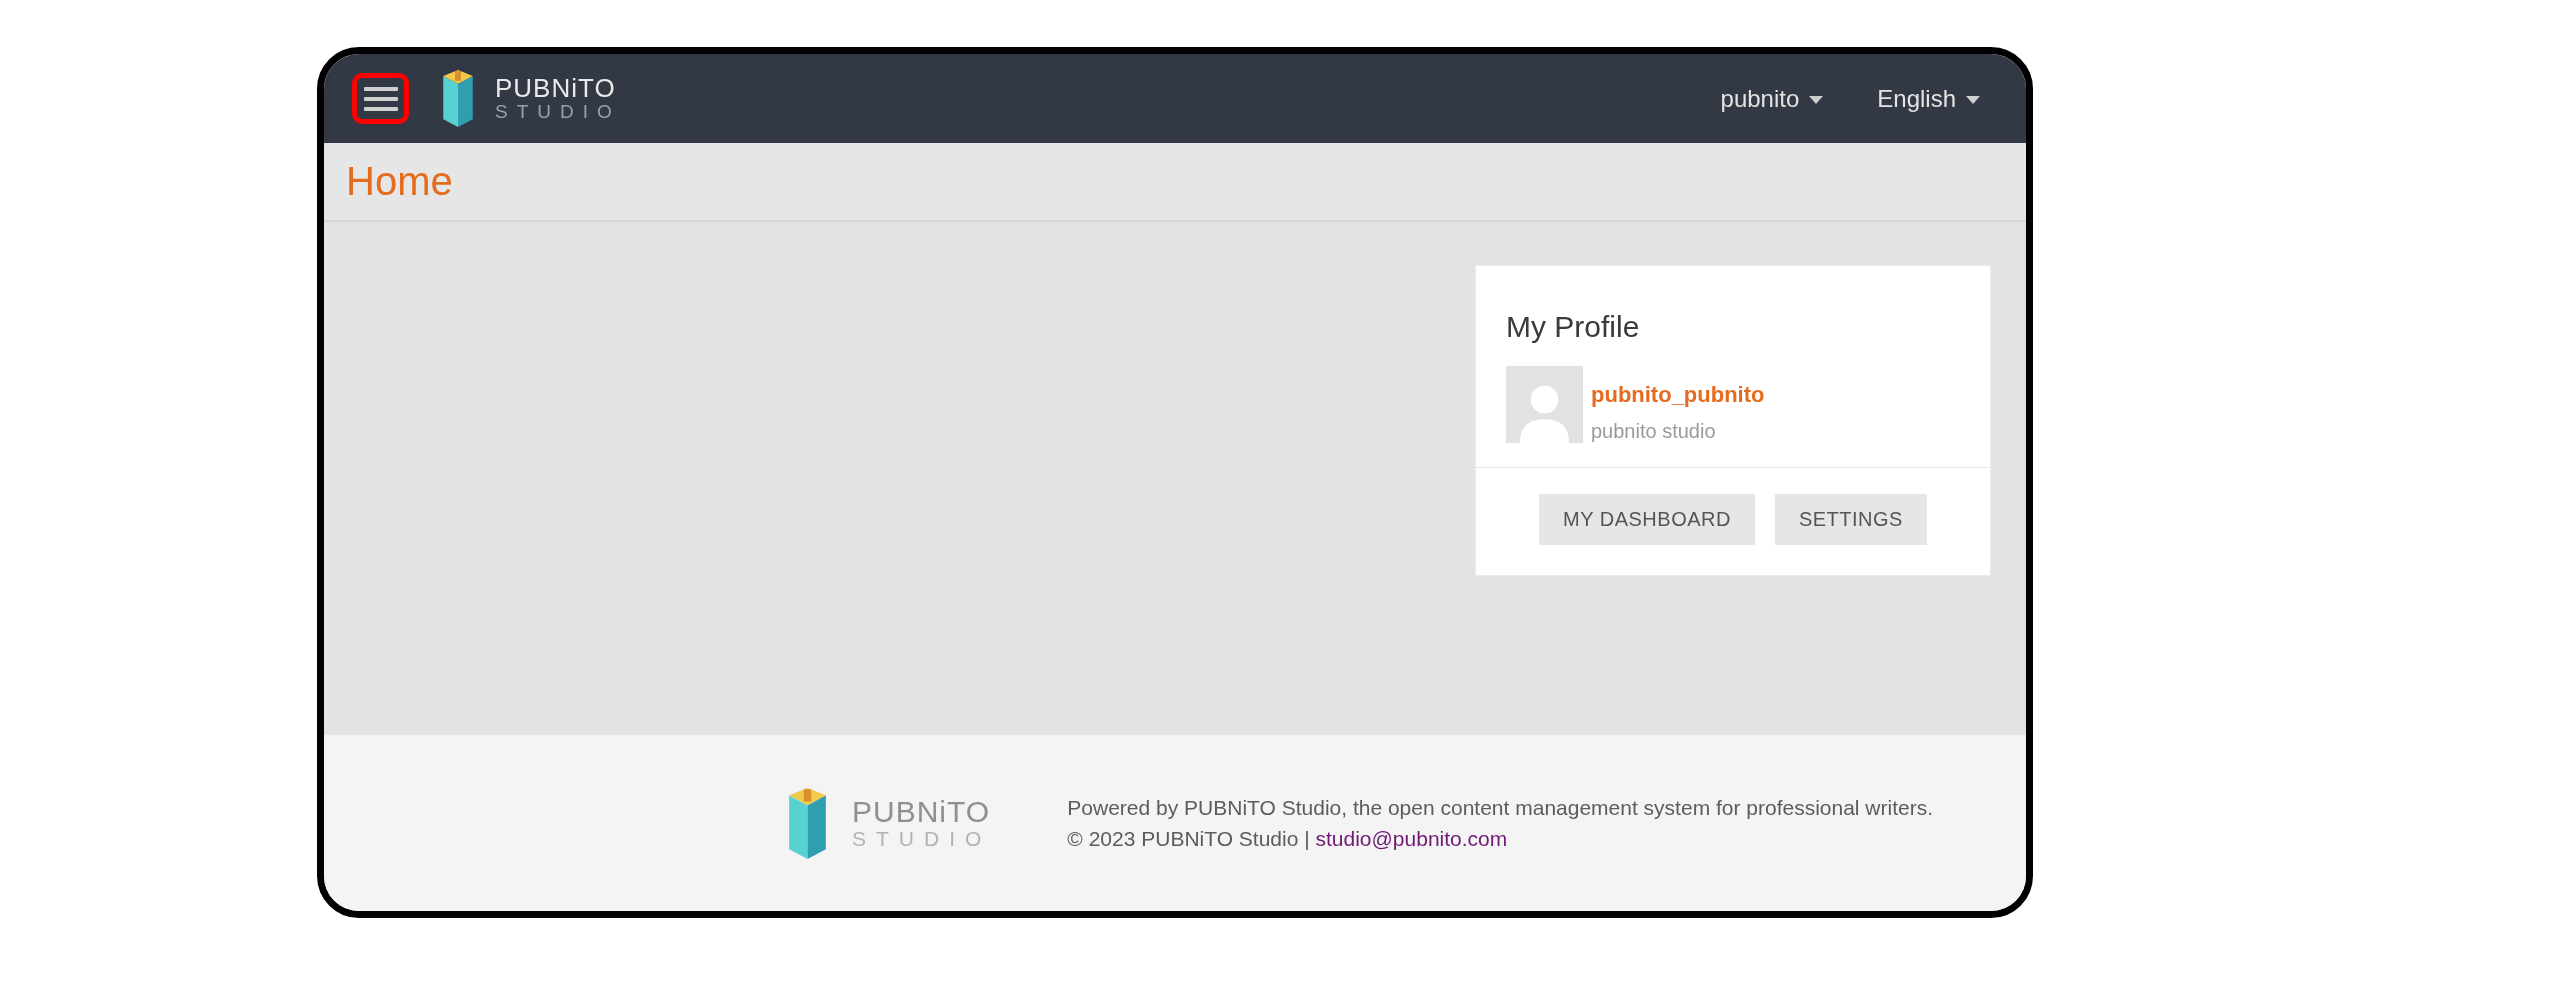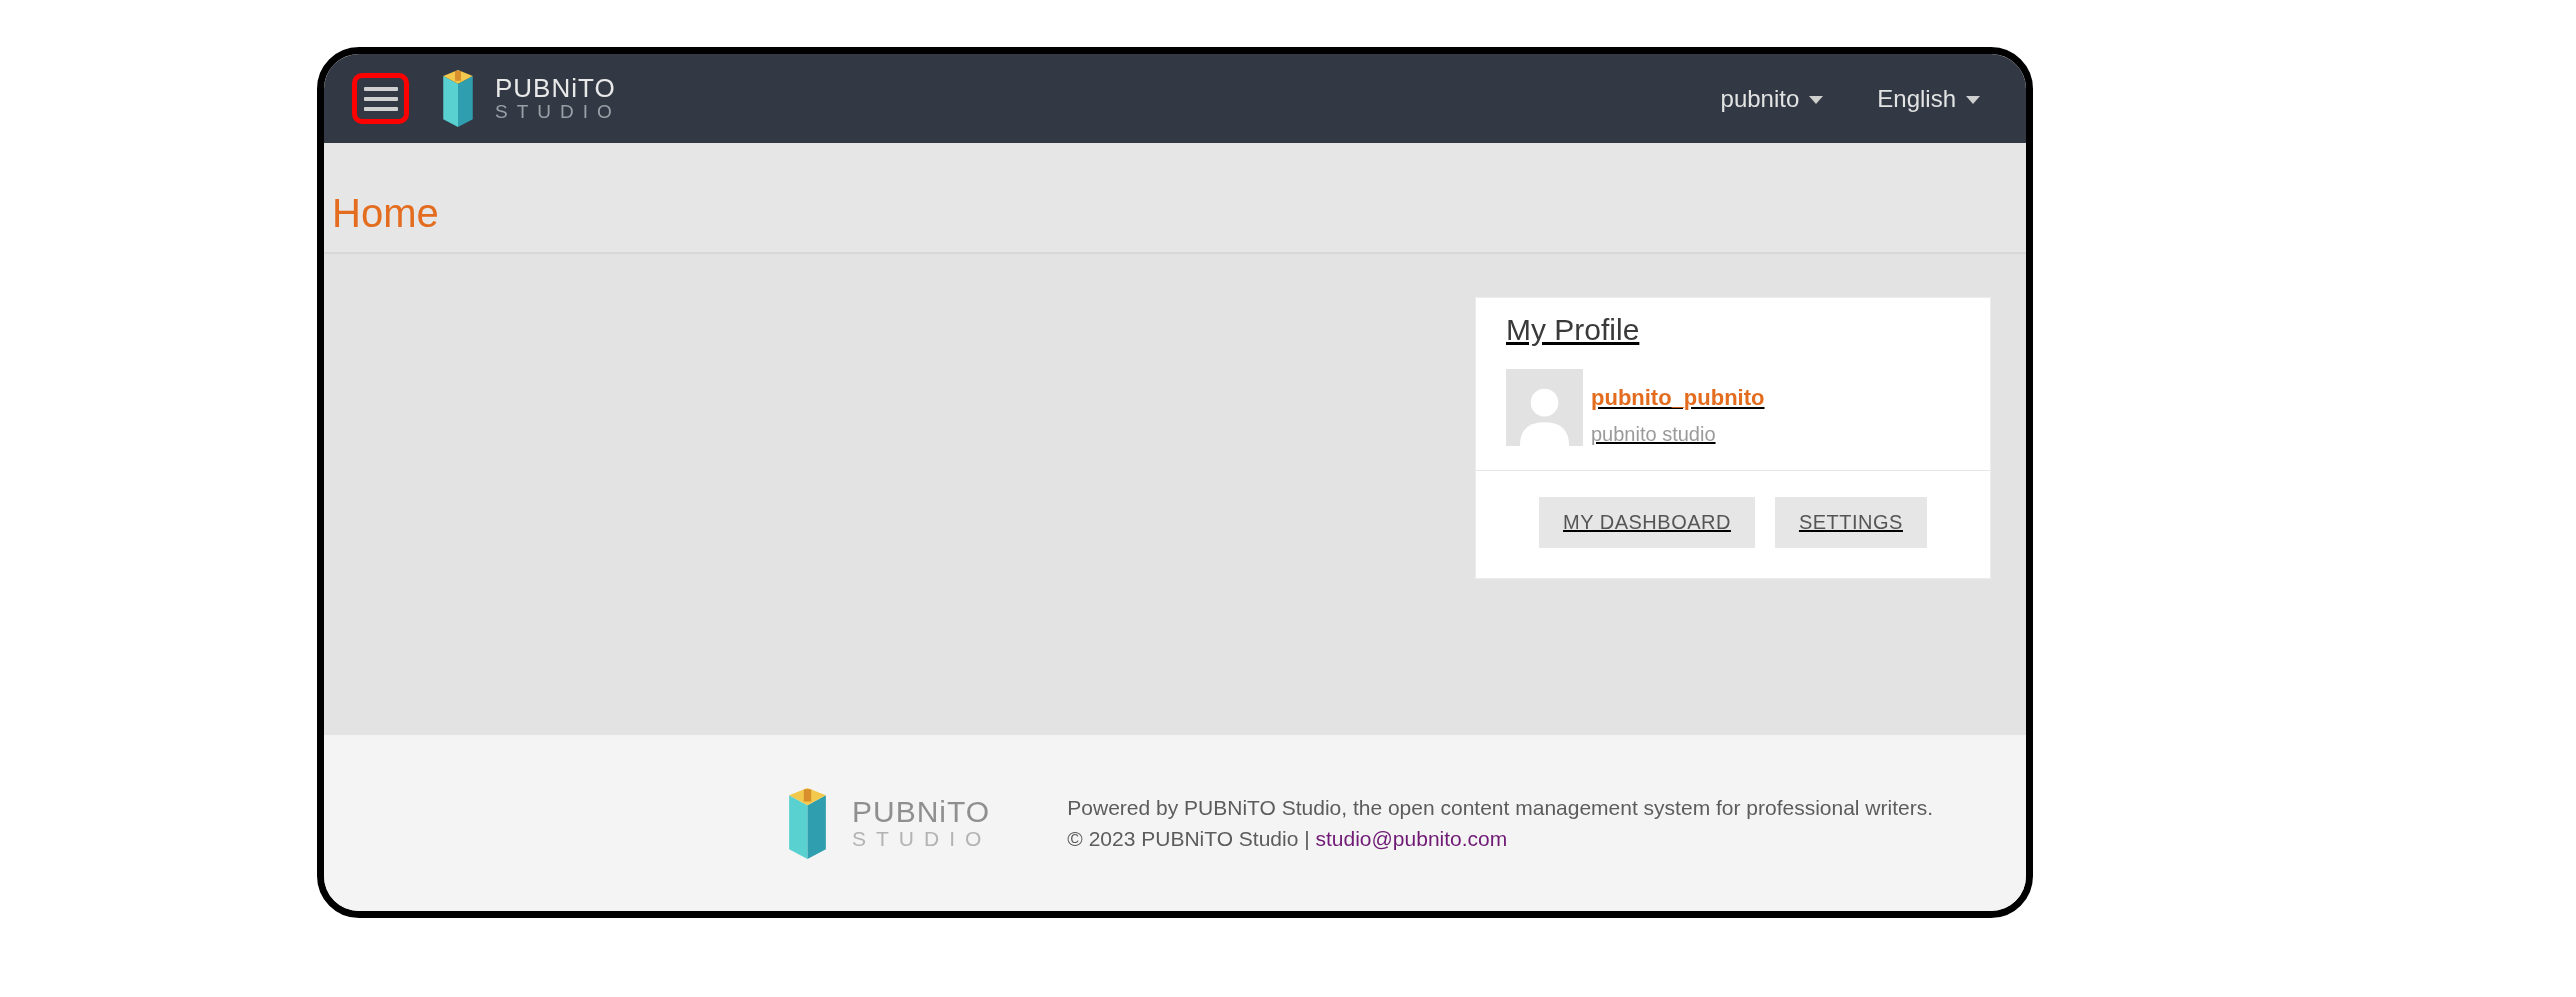--- a/index.html
+++ b/index.html
@@ -105,43 +105,41 @@
     border-top: 8px solid #cfcfcf;
     margin-top: 2px;
   }
   
   .page-title-bar {
     height: 79px;
     background: #e6e6e6;
     border-bottom: 2px solid #d7d7d7;
     display: flex;
     align-items: center;
-    padding-left: 8px;
-    margin-top: 32px;
+    padding-left: 22px;
   }
   .page-title {
     color: #e46c1f;
     font-size: 40px;
     font-weight: 400;
   }
   
   .content {
     flex: 1;
     background: #e3e3e3;
     position: relative;
   }
   .profile-card {
     position: absolute;
     right: 36px;
     top: 44px;
     width: 514px;
     background: #ffffff;
-    padding: 15px 30px 30px 30px;
+    padding: 44px 30px 30px 30px;
     box-shadow: 0 0 0 1px #ececec;
-    text-decoration: underline;
   }
   .profile-card h2 {
     font-size: 30px;
     font-weight: 400;
     color: #3a3a3a;
     margin-bottom: 22px;
   }
   .profile-row {
     display: flex;
     align-items: flex-end;

